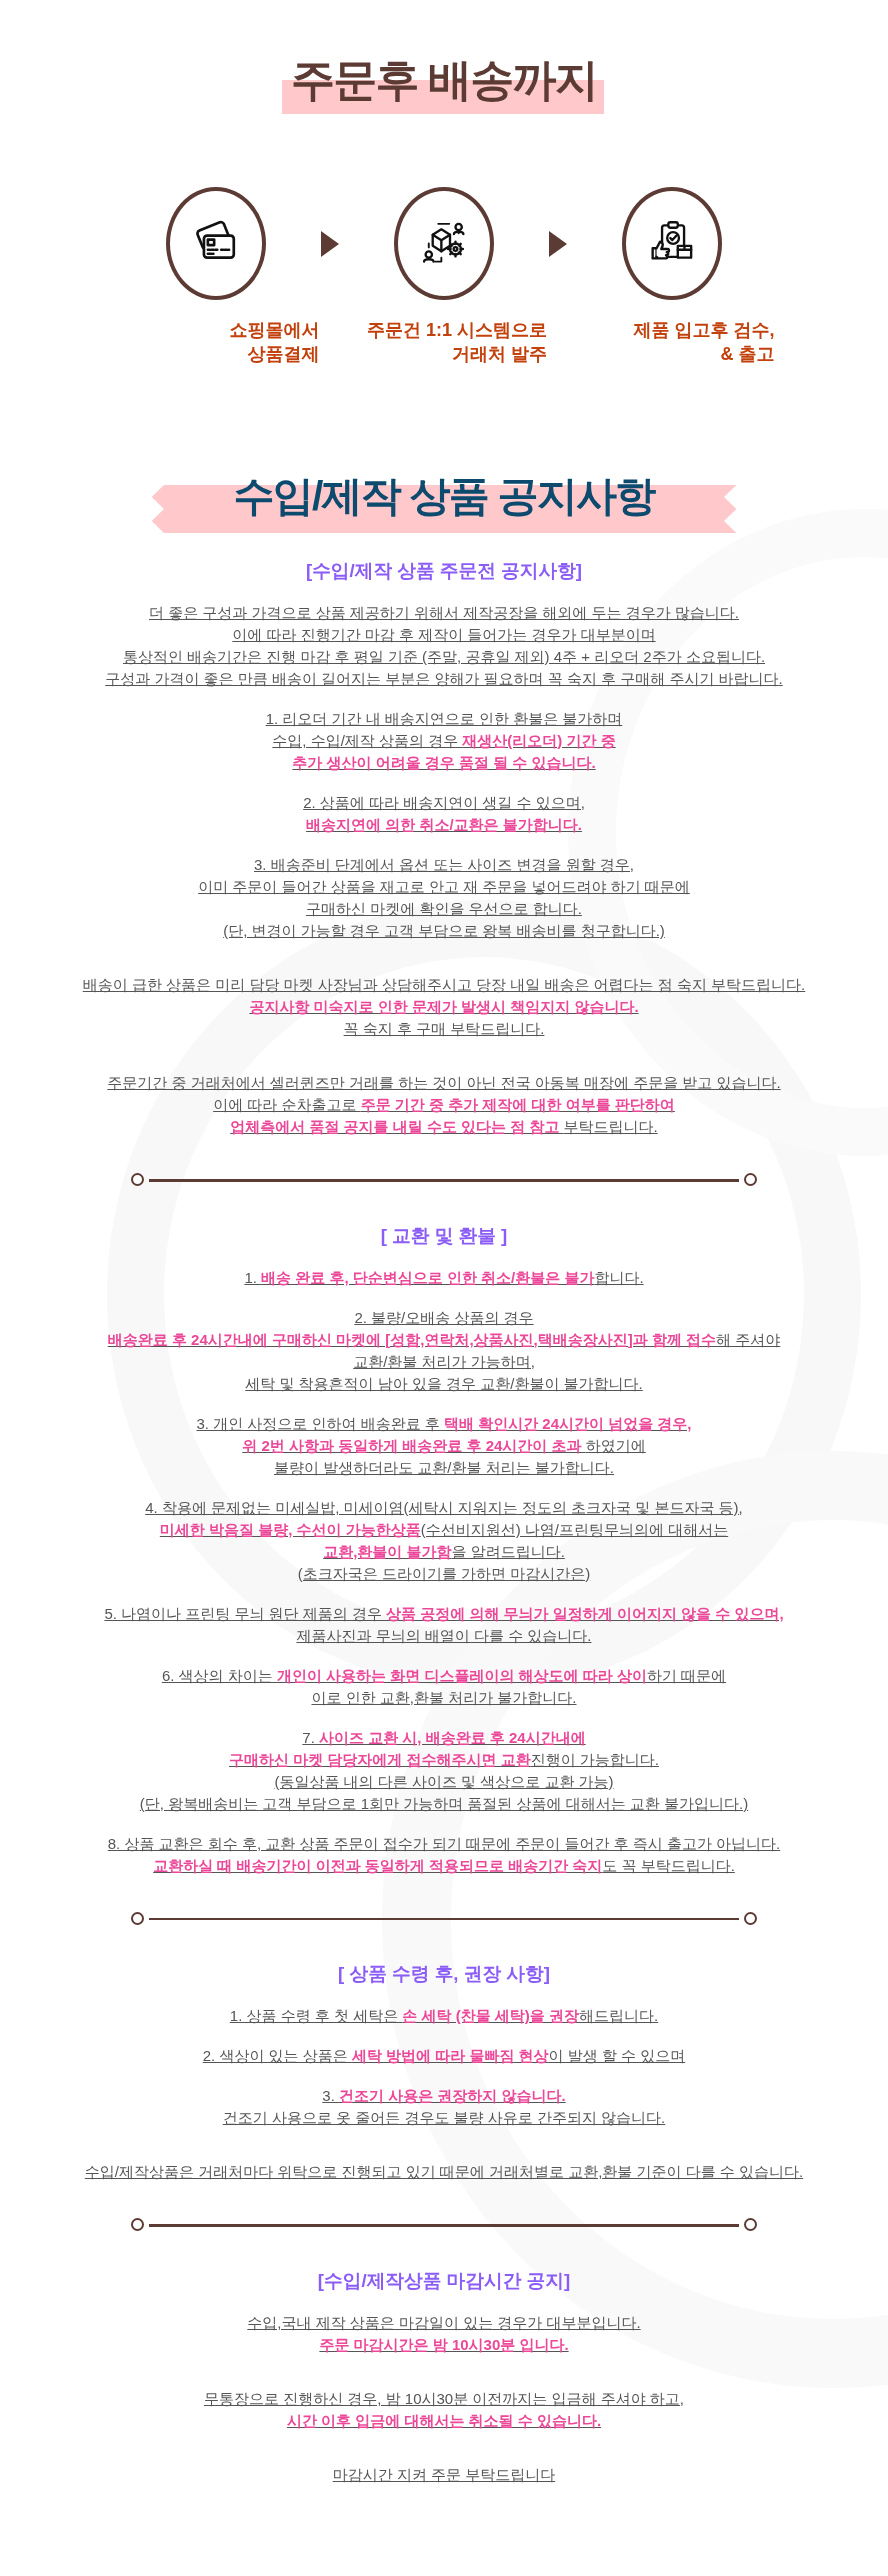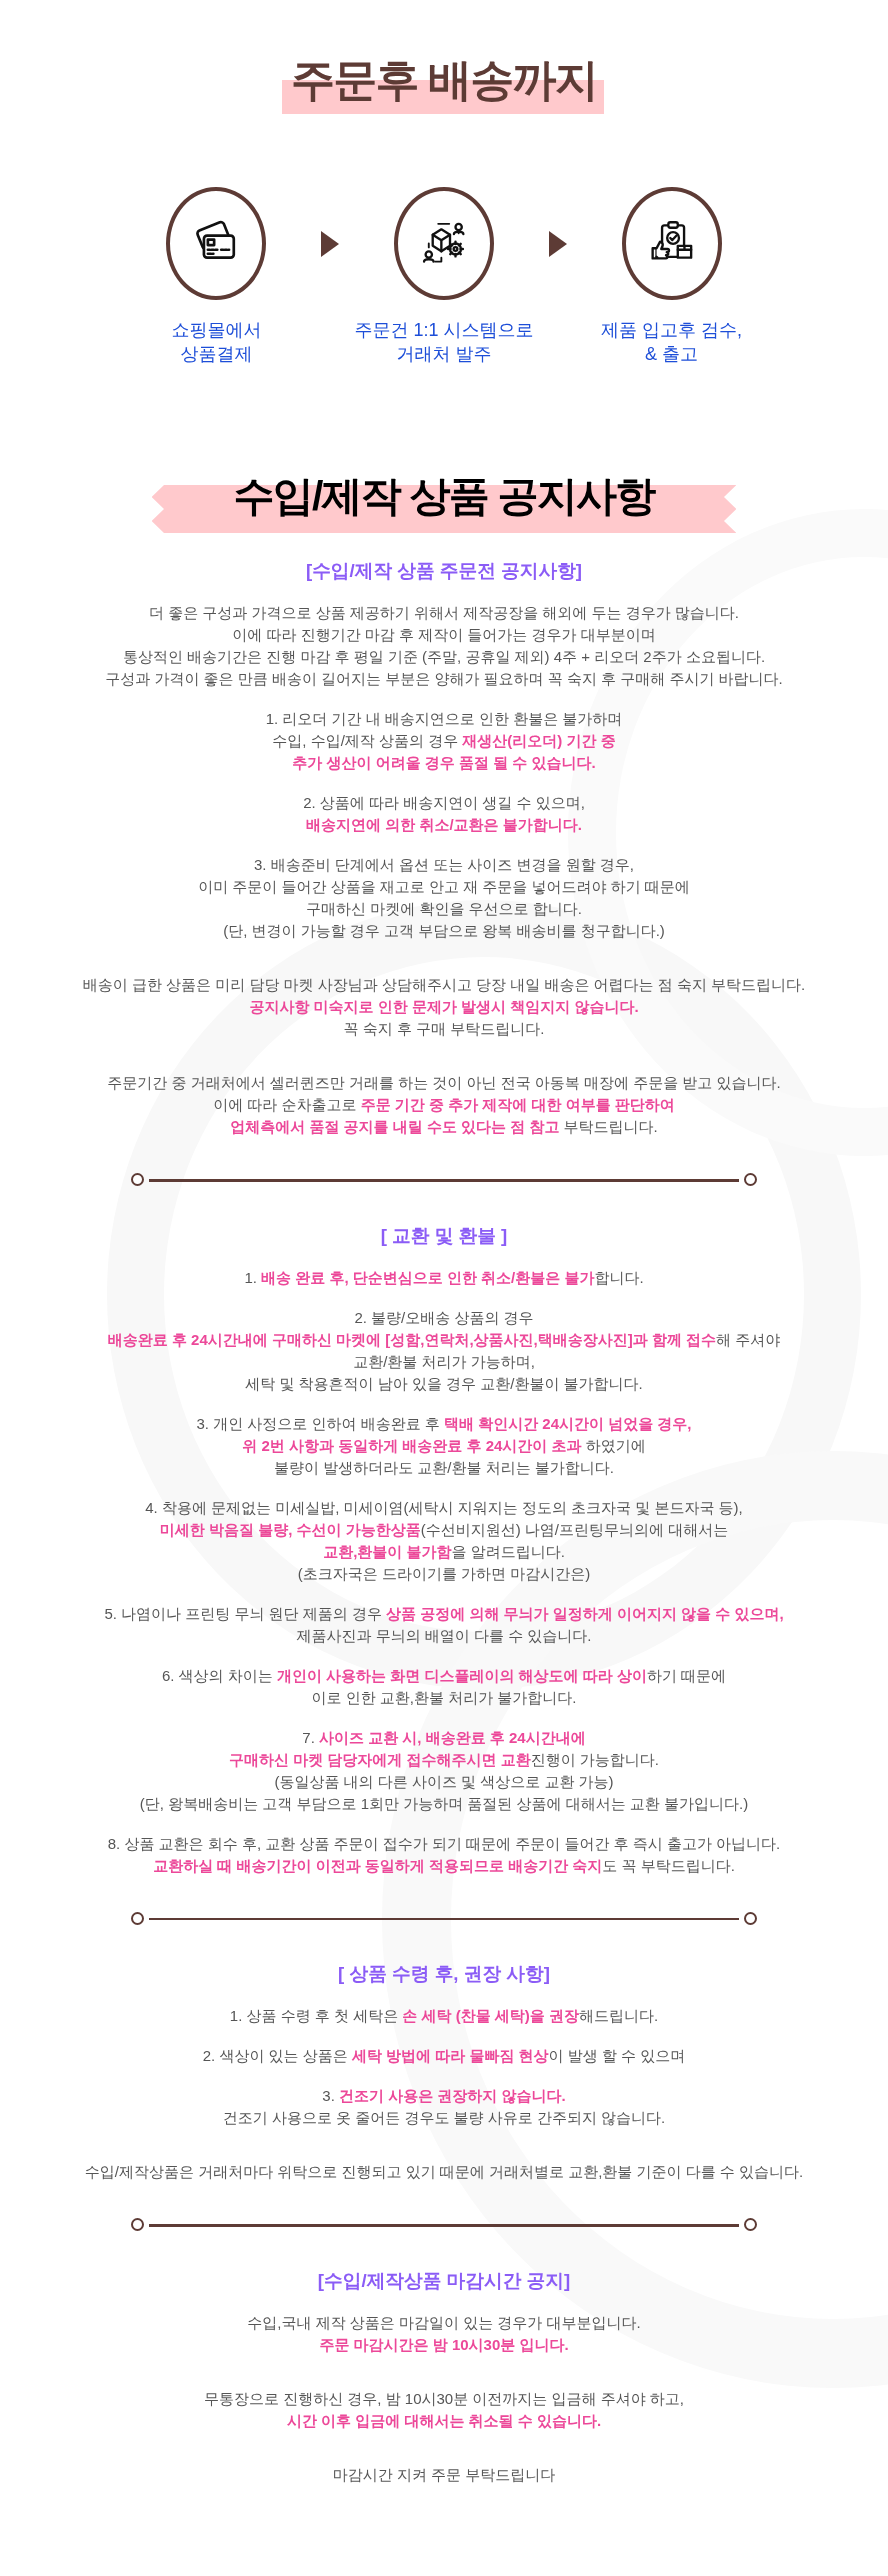--- a/index.html
+++ b/index.html
@@ -21,40 +21,40 @@
   }
   .hl{position:relative;display:inline-block;z-index:0;}
   .hl-bar{position:absolute;left:-9px;right:-7px;bottom:-12.4px;height:34px;background:#ffc9cc;z-index:-1;}
   .flow{display:flex;justify-content:center;align-items:flex-start;margin-top:85px;}
   .step{width:206px;text-align:center;}
   .oval{
     width:92px;height:105px;border:4.4px solid #5d3b35;border-radius:50%;
     margin:0 auto;display:flex;align-items:center;justify-content:center;background:#fff;
   }
   .oval svg{display:block;}
-  .step-label{margin-top:18px;font-size:18px;font-weight:400;color:#1d4ed8;line-height:24px;white-space:pre-line;}
+  .step-label{margin-top:18px;font-size:18px;font-weight:700;color:#c2410c;line-height:24px;white-space:pre-line;text-align:right;}
   .flow-arrow{
     width:0;height:0;border-left:18px solid #5d3b35;
     border-top:13.3px solid transparent;border-bottom:13.3px solid transparent;
     margin:44px 1.8px 0 1.8px;
   }
 
   
   .notice-title-wrap{text-align:center;margin-top:110px;}
-  .tape-wrap{position:relative;display:inline-block;font-size:41px;font-weight:800;color:#000000;letter-spacing:-1.8px;line-height:1;}
+  .tape-wrap{position:relative;display:inline-block;font-size:41px;font-weight:800;color:#0c4a6e;letter-spacing:-1.8px;line-height:1;}
   .tape{
     position:absolute;left:-82px;right:-82px;bottom:-16px;height:48px;background:#ffc9cc;z-index:0;
     clip-path:polygon(12.4px 0%,100% 0%,calc(100% - 12.4px) 25%,100% 50%,calc(100% - 12.4px) 75%,100% 100%,12.4px 100%,0% 75%,12.4px 50%,0% 25%);
   }
   .tape-text{position:relative;z-index:1;}
 
   
   .notice-body{margin-top:0;text-align:center;color:#555;font-size:15px;}
   .n-header{font-size:18.7px;font-weight:700;color:#8b5cf6;margin:41px 0 18px;}
-  .n-para,.n-item{margin-bottom:18px;}
+  .n-para,.n-item{margin-bottom:18px;text-decoration:underline;}
   .lg{margin-top:32px;}
   .n-line{line-height:22px;}
   .seg-g{color:#555;}
   .seg-r{color:#ec4899;font-weight:700;}
   .seg-d{color:#ec4899;font-weight:700;}
   .n-divider{position:relative;width:590px;height:2.7px;background:#5d3b35;margin:41px auto;}
   .n-divider::before,.n-divider::after{
     content:'';position:absolute;top:-6.2px;width:9px;height:9px;
     border:2.7px solid #5d3b35;border-radius:50%;background:#fff;
   }

